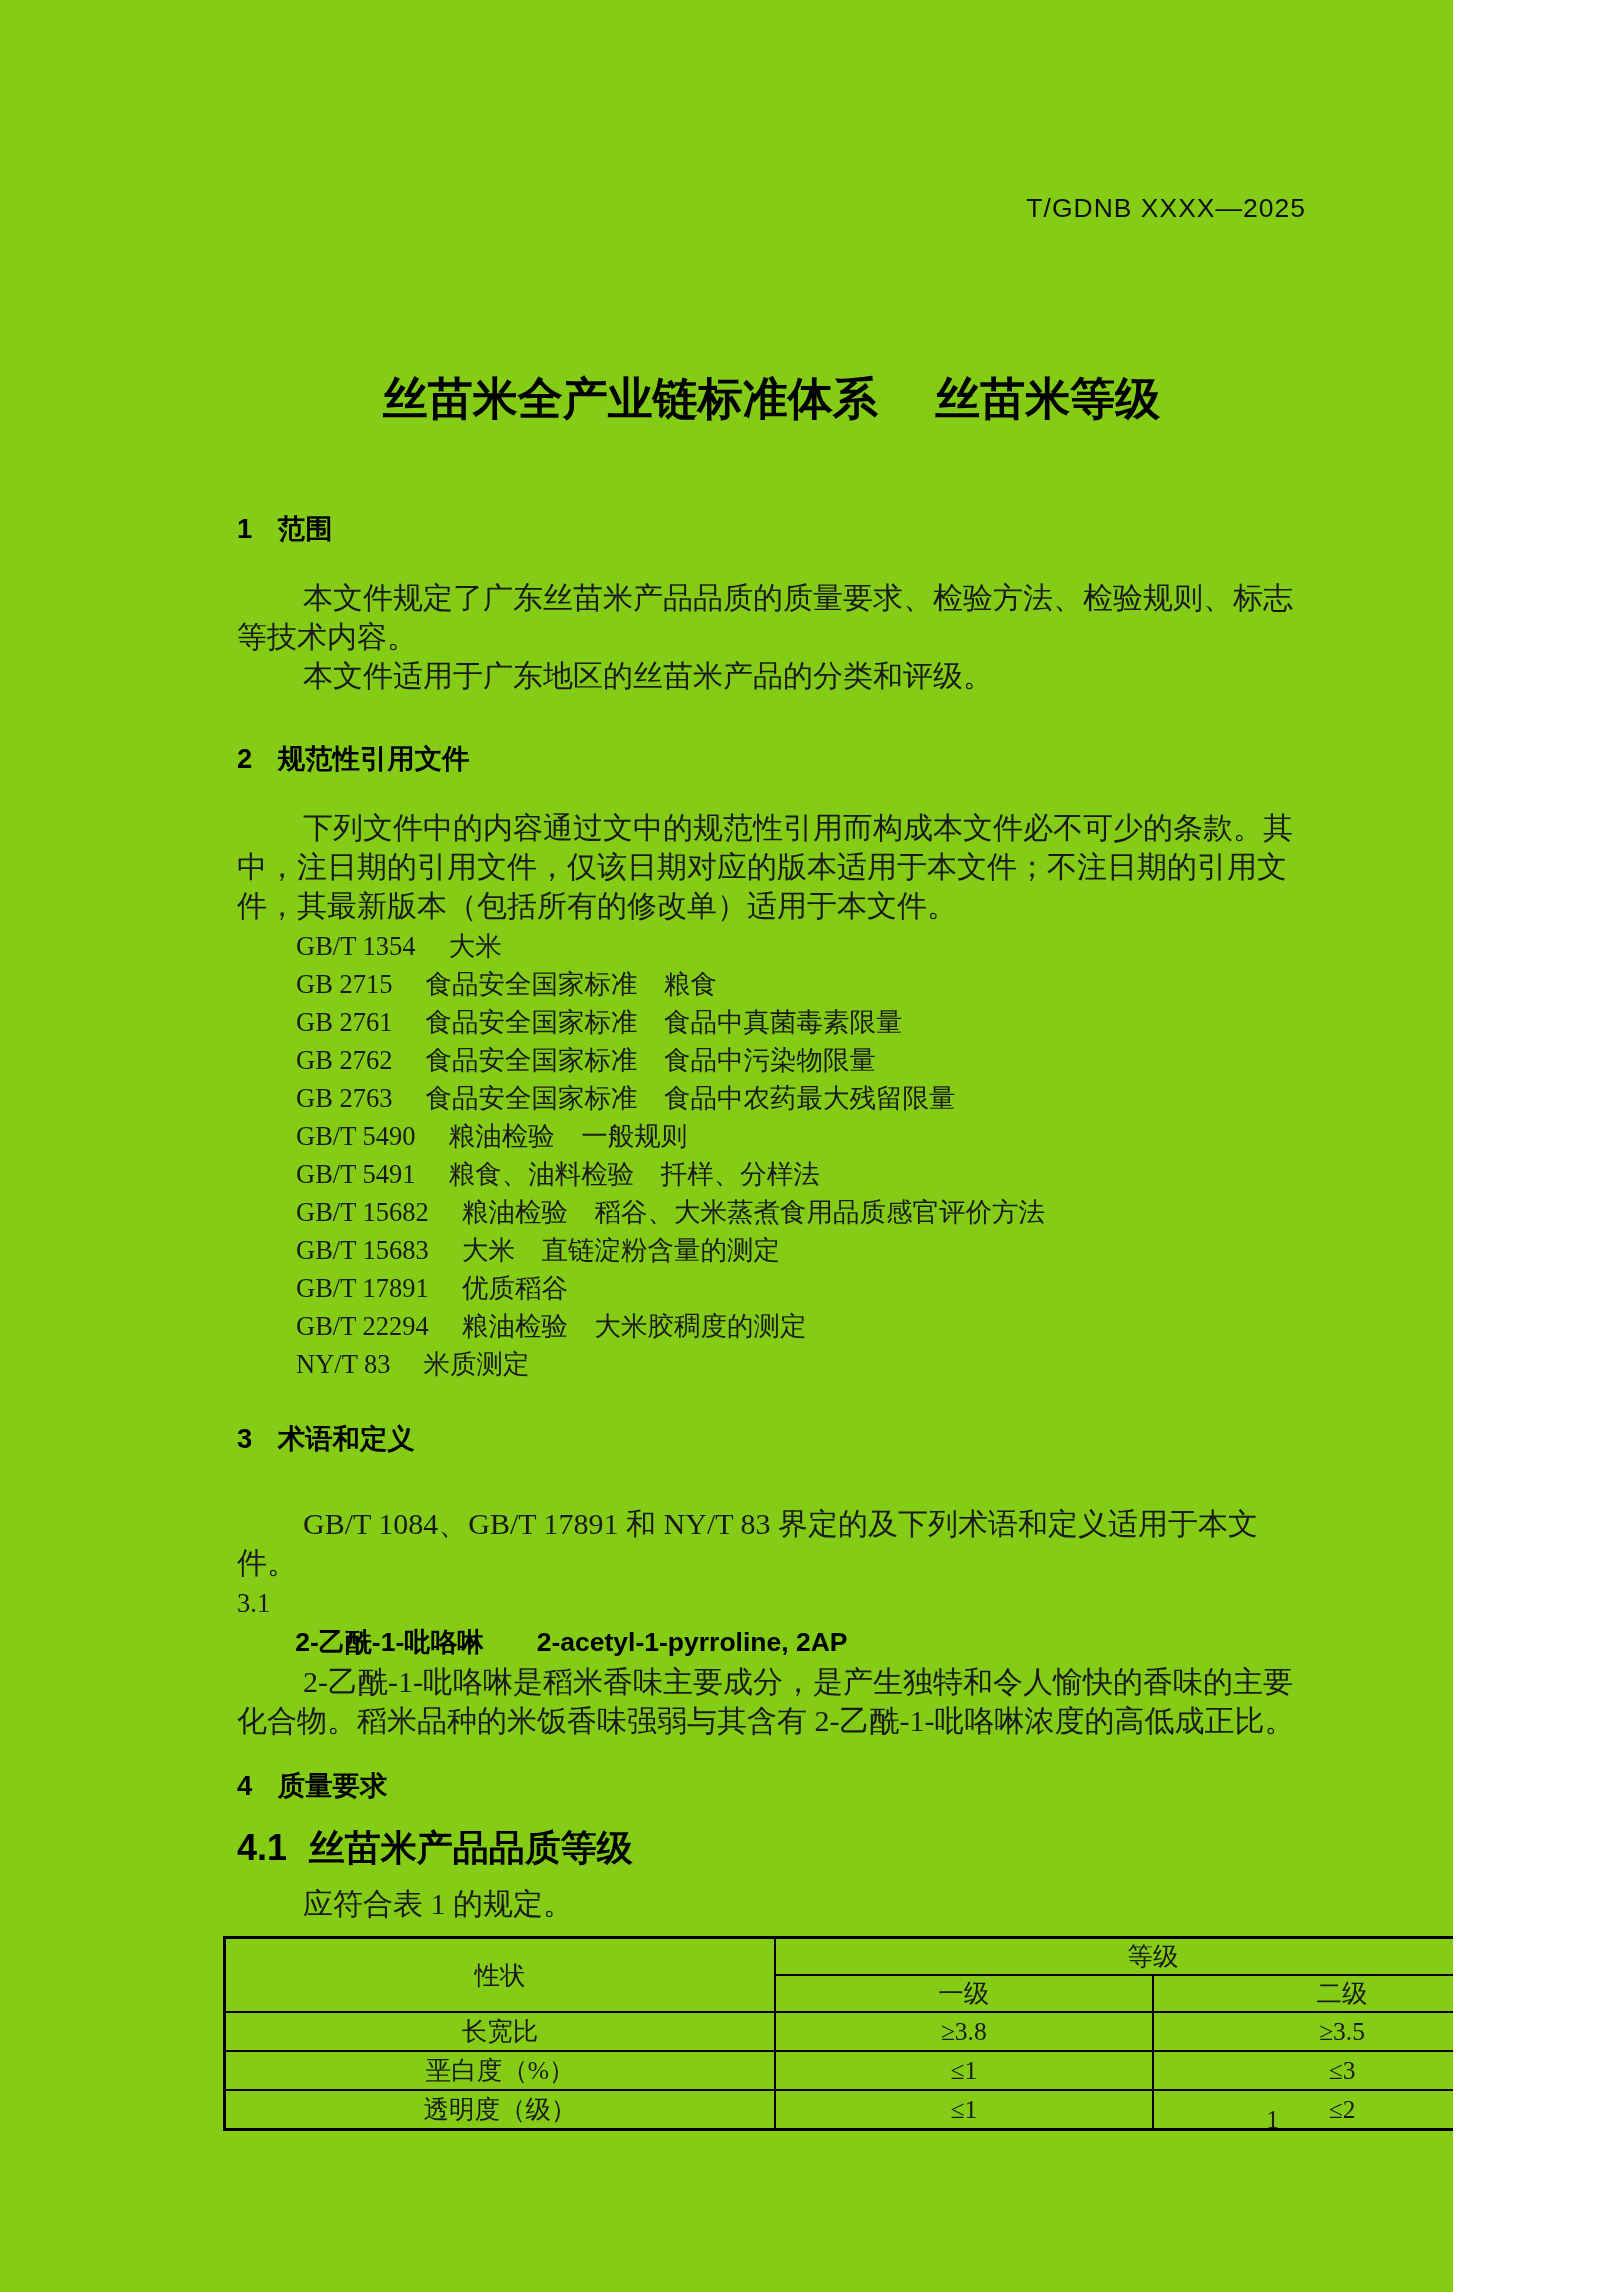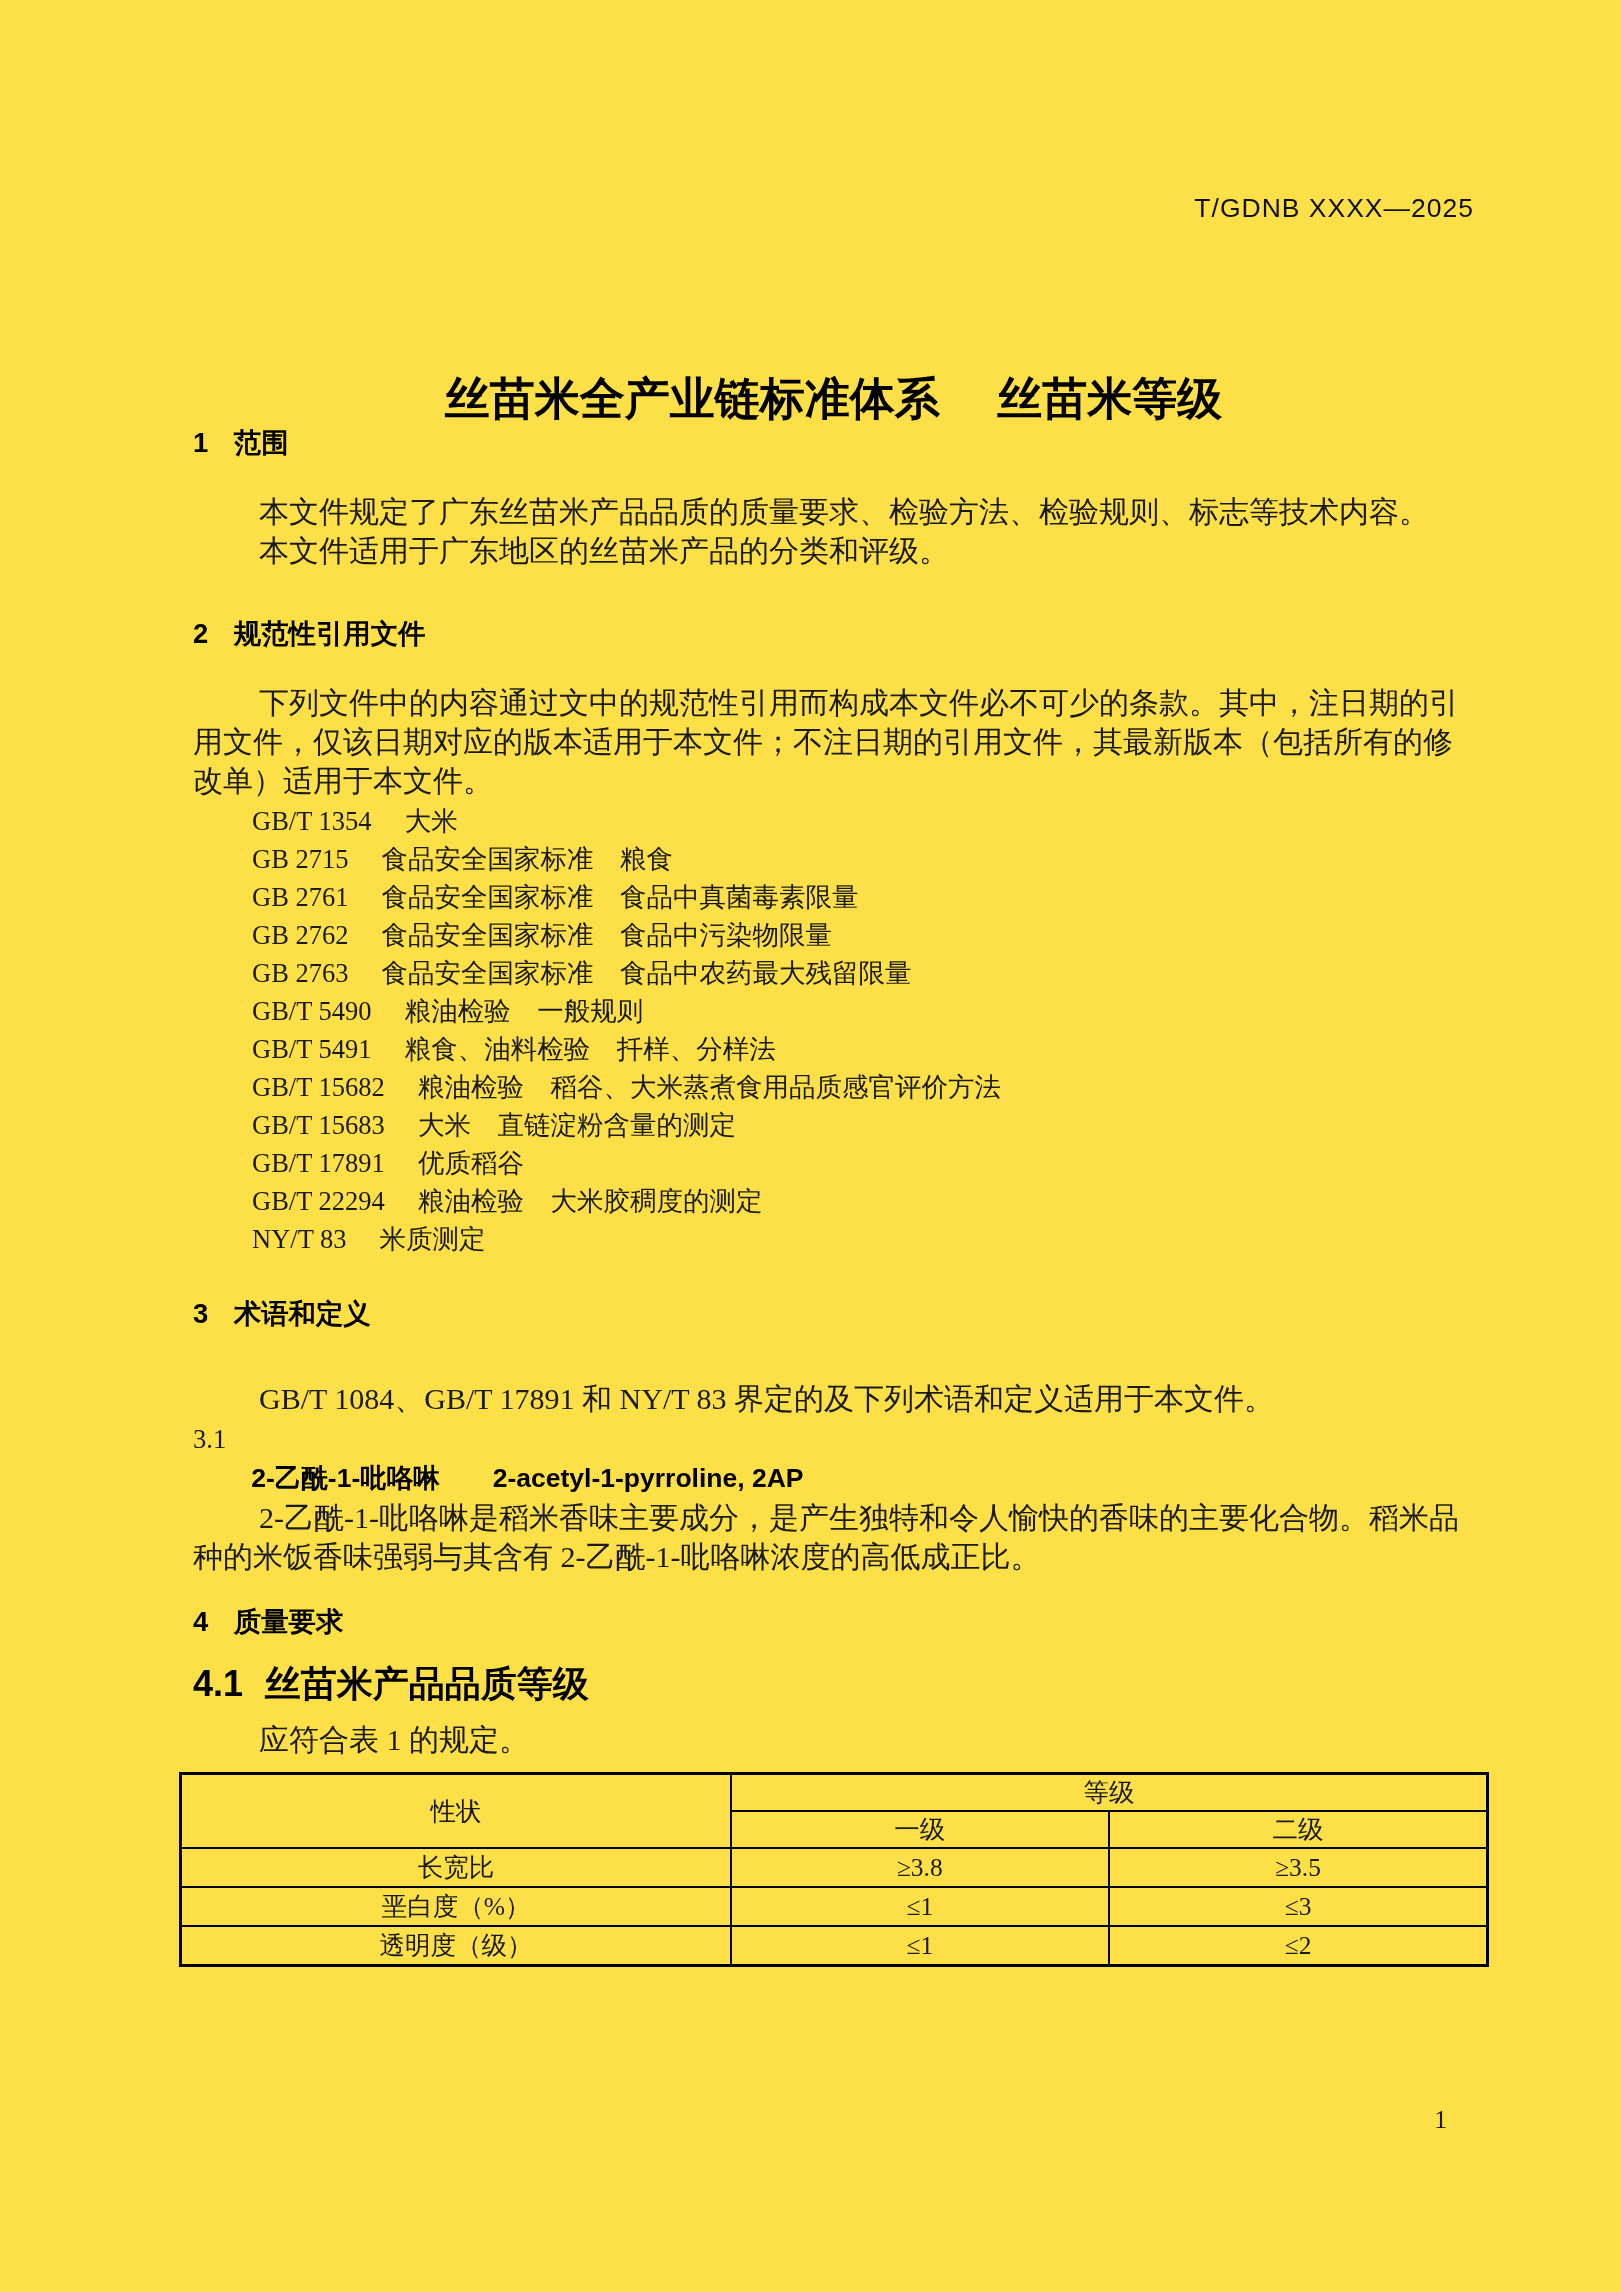--- a/index.html
+++ b/index.html
@@ -1,24 +1,25 @@
 <!DOCTYPE html>
 <html><head>
 <meta charset="utf-8">
 <style>
   * { margin: 0; padding: 0; box-sizing: border-box; }
   html, body { background: #ffffff; }
   .page {
     position: relative;
-    width: 1621px;
+    width: 1453px;
     height: 2293px;
-    background: #fde047;
+    background: #84cc16;
     overflow: hidden;
     font-family: "Liberation Serif", "DejaVu Serif", serif;
     color: #1a1a1a;
+    padding-left: 44px;
   }
   .content {
     padding: 192px 147px 0 193px;
   }
   .doc-number {
     text-align: right;
     font-family: "Liberation Sans", "DejaVu Sans", sans-serif;
     font-size: 26.5px;
     line-height: 32px;
     color: #111;
@@ -48,21 +49,21 @@
     line-height: 33px;
     color: #000;
   }
   .sub-heading .num { display: inline-block; margin-right: 21.6px; }
   .body-text {
     font-size: 30px;
     line-height: 39px;
     color: #1a1a1a;
   }
   .indent { text-indent: 2.2em; }
-  .mt-h1 { }
+  .mt-h1 { margin-top: 86px; }
   .mt-p  { margin-top: 33px; }
   .mt-h2 { margin-top: 47px; }
   .ref-list { margin-top: 2px; list-style: none; }
   .ref-list li {
     font-size: 26.5px;
     line-height: 38px;
     margin-left: 59px;
     color: #1a1a1a;
   }
   .mt-h3 { margin-top: 39px; }

